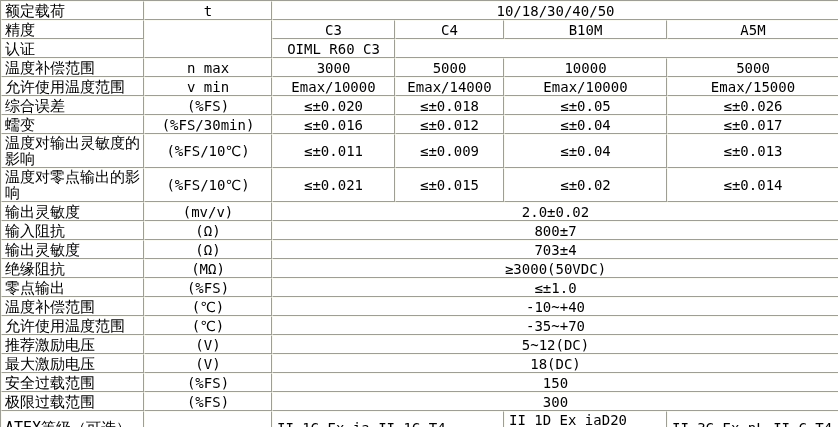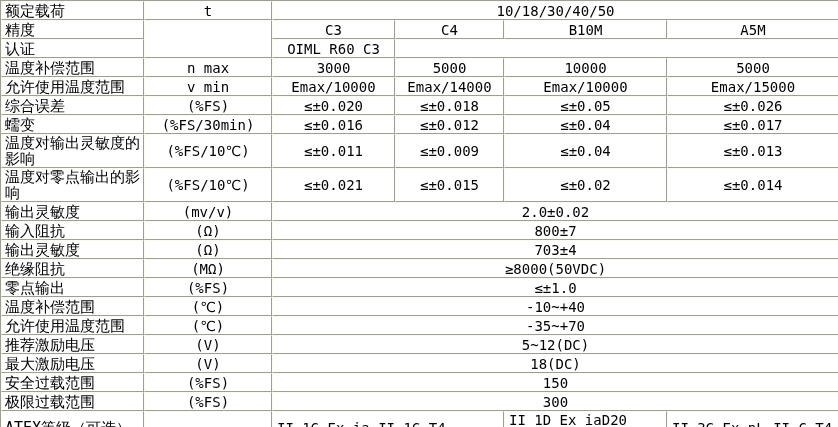--- a/index.html
+++ b/index.html
@@ -131,21 +131,21 @@
         <td colspan="4" class="c-value">800±7</td>
       </tr>
       <tr>
         <td class="c-label">输出灵敏度</td>
         <td class="c-unit">(Ω)</td>
         <td colspan="4" class="c-value">703±4</td>
       </tr>
       <tr>
         <td class="c-label">绝缘阻抗</td>
         <td class="c-unit">(MΩ)</td>
-        <td colspan="4" class="c-value">≥8000(50VDC)</td>
+        <td colspan="4" class="c-value">≥3000(50VDC)</td>
       </tr>
       <tr>
         <td class="c-label">零点输出</td>
         <td class="c-unit">(%FS)</td>
         <td colspan="4" class="c-value">≤±1.0</td>
       </tr>
       <tr>
         <td class="c-label">温度补偿范围</td>
         <td class="c-unit">(℃)</td>
         <td colspan="4" class="c-value">-10~+40</td>

